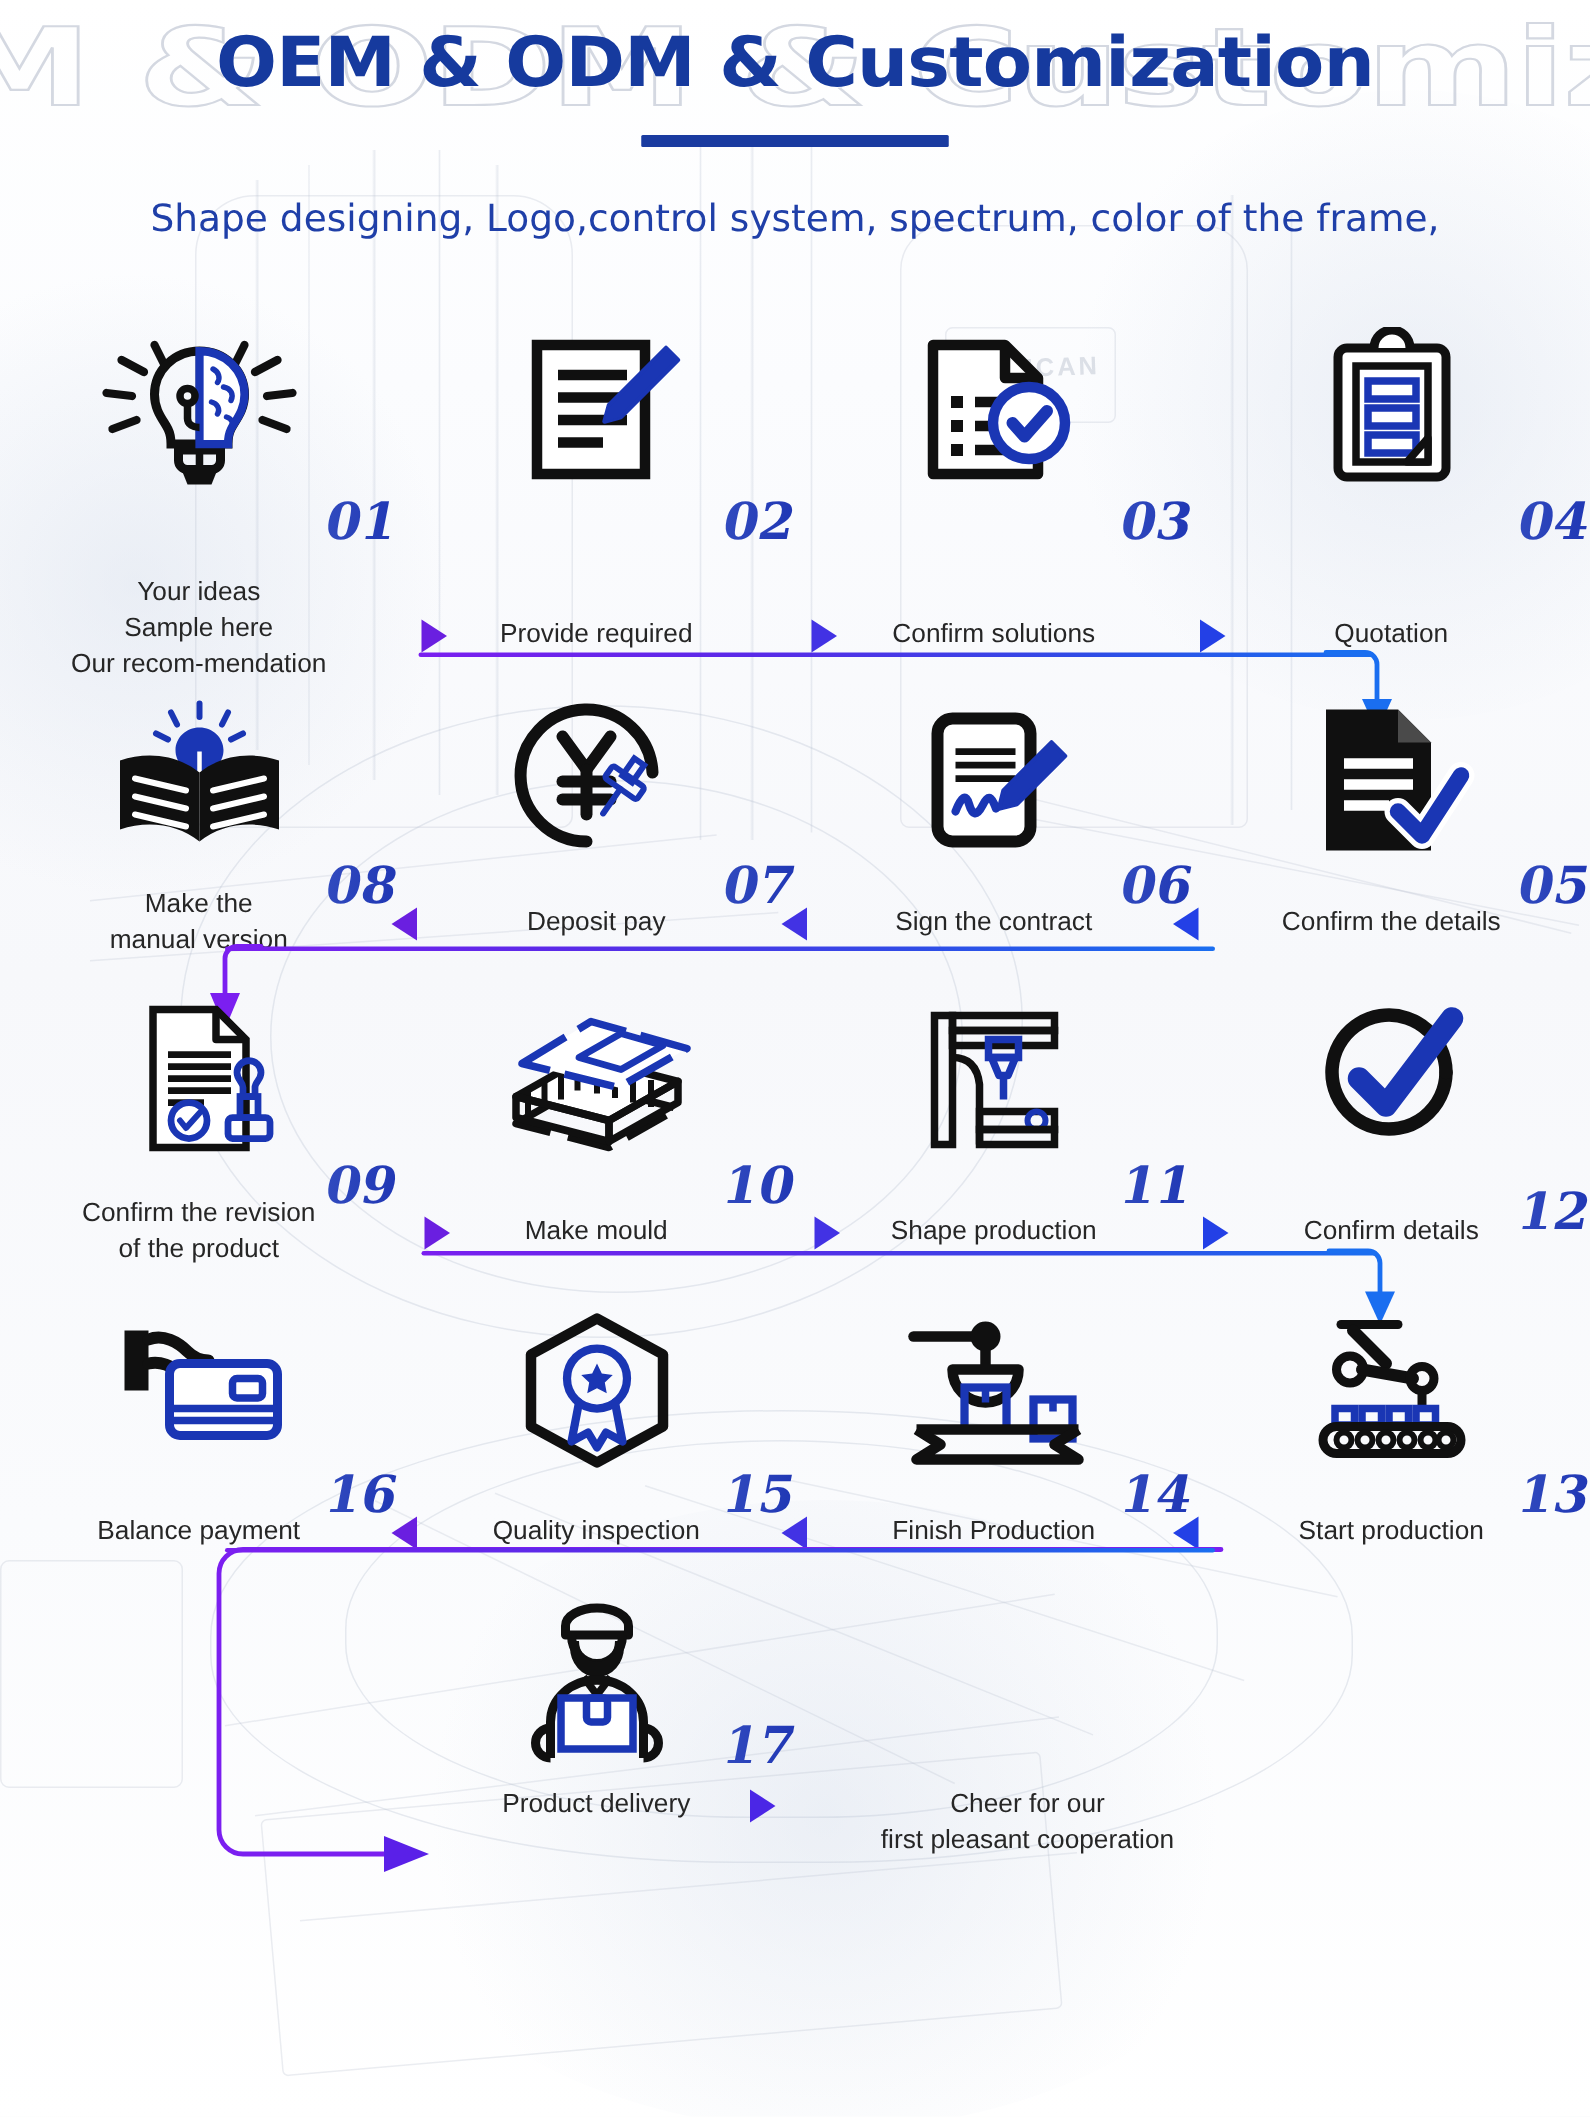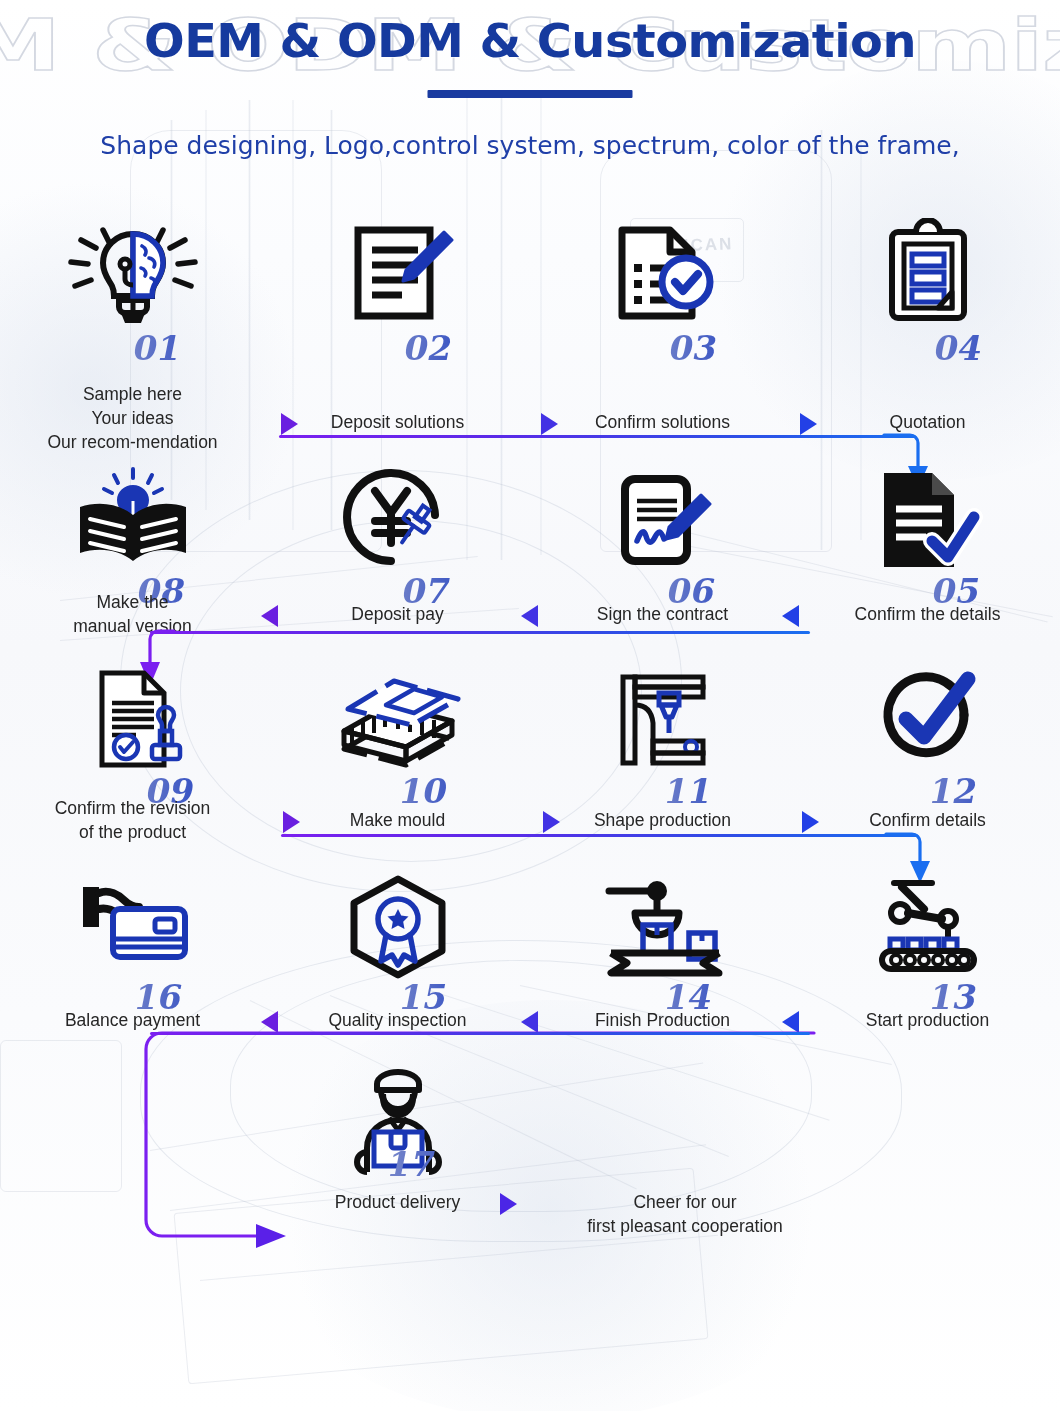--- a/index.html
+++ b/index.html
@@ -66,21 +66,21 @@
   }
 
   
   .rows{position:relative;z-index:3;}
   .row{position:relative;display:flex;}
   .cell{position:relative;width:265px;box-sizing:border-box;}
   .icon-box{height:115px;display:flex;align-items:flex-end;justify-content:center;}
   .icon-box svg{display:block;}
   .num{
     position:absolute;left:0;width:100%;
-    text-align:center;padding-left:16px;box-sizing:border-box;
+    text-align:right;padding-left:16px;box-sizing:border-box;
     font-size:34px;font-weight:700;font-style:italic;
     font-family:"DejaVu Serif","Liberation Serif",serif;
     background:linear-gradient(95deg,#c9cde2 0%,#9aa3cd 32%,#3a55c4 72%,#1f36b4 100%);
     -webkit-background-clip:text;background-clip:text;
     color:transparent;
     line-height:36px;
     pointer-events:none;
   }
   .caption{
     text-align:center;font-size:17.5px;line-height:24px;color:#262626;
@@ -247,26 +247,26 @@
           <rect x="36" y="72" width="32" height="12" fill="none" stroke="#1a36b4" stroke-width="5"></rect>
           <path d="M76 74l0 16-14 0z" fill="#ffffff" stroke="#101010" stroke-width="5" stroke-linejoin="round"></path>
         </svg>
       </div>
       <div class="num" style="padding-left:62px;">04</div>
     </div>
   </div>
 
   <div class="caption-band" style="height:68px;">
     <div class="cap-cell" style="left:0px;top:-8px;">
+      <div class="caption">Your ideas</div>
       <div class="caption">Sample here</div>
-      <div class="caption">Your ideas</div>
       <div class="caption">Our recom-mendation</div>
     </div>
     <div class="cap-cell" style="left:265px;top:20px;">
-      <div class="caption">Deposit solutions</div>
+      <div class="caption">Provide required</div>
     </div>
     <div class="cap-cell" style="left:530px;top:20px;">
       <div class="caption">Confirm solutions</div>
     </div>
     <div class="cap-cell" style="left:795px;top:20px;">
       <div class="caption">Quotation</div>
     </div>
     <div class="tri tri-r" style="left:281px;top:23px;border-left-color:#6a1fe0;"></div>
     <div class="tri tri-r" style="left:541px;top:23px;border-left-color:#4232e4;"></div>
     <div class="tri tri-r" style="left:800px;top:23px;border-left-color:#2340e6;"></div>
@@ -447,21 +447,21 @@
       <div class="num" style="padding-left:52px;">11</div>
     </div>
     <div class="cell">
       <div class="icon-box">
         <svg width="108" height="108" viewBox="0 0 108 108">
           <path d="M78 22a38 38 0 1 0 12 28" fill="none" stroke="#101010" stroke-width="9" stroke-linecap="round"></path>
           <path d="M90 50a38 38 0 0 0-4-17" fill="none" stroke="#101010" stroke-width="9" stroke-linecap="round"></path>
           <path d="M32 54 L50 72 L94 14" fill="none" stroke="#1a36b4" stroke-width="15" stroke-linecap="round" stroke-linejoin="round"></path>
         </svg>
       </div>
-      <div class="num" style="padding-left:52px;">12</div>
+      <div class="num" style="padding-left:52px;margin-top:17px;">12</div>
     </div>
   </div>
 
   <div class="caption-band" style="height:78px;">
     <div class="cap-cell" style="left:0px;top:10px;">
       <div class="caption">Confirm the revision</div>
       <div class="caption">of the product</div>
     </div>
     <div class="cap-cell" style="left:265px;top:22px;">
       <div class="caption">Make mould</div>

